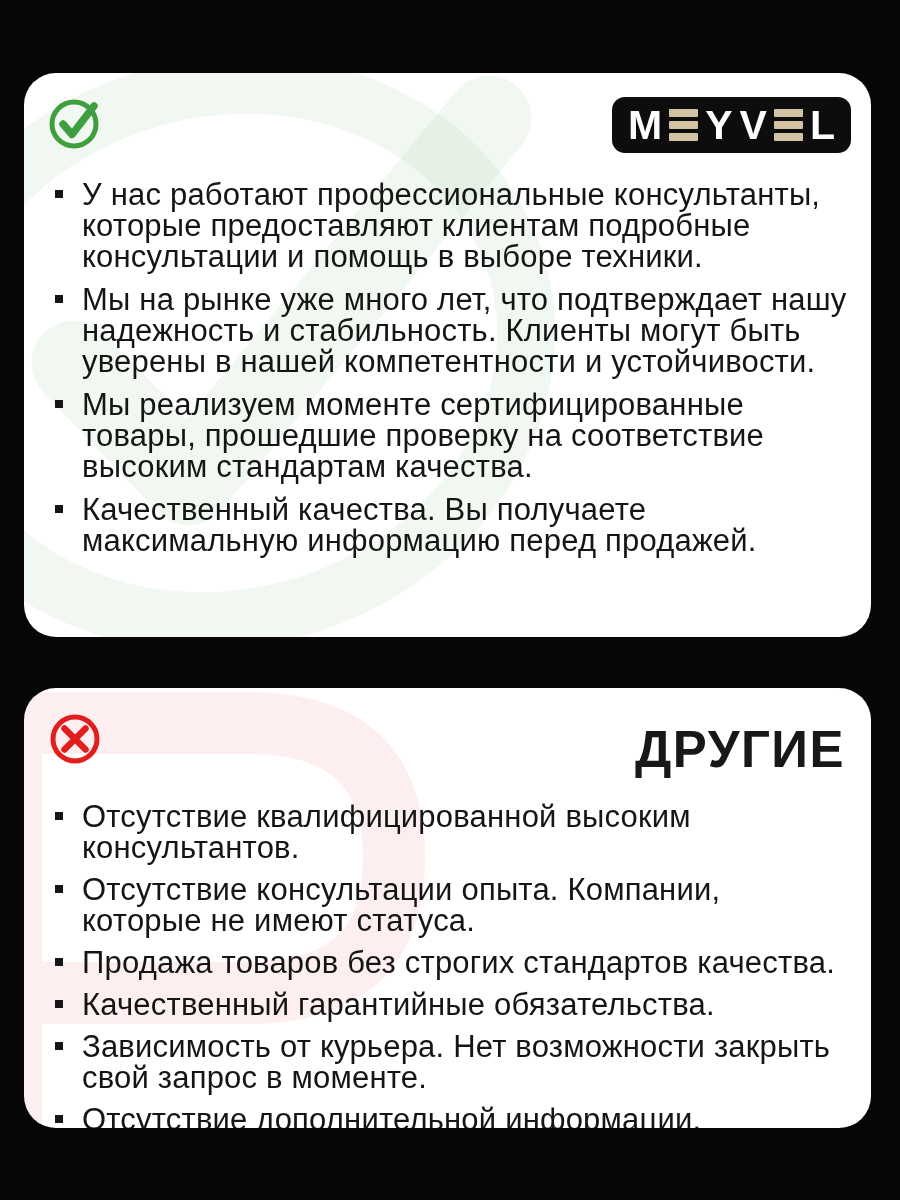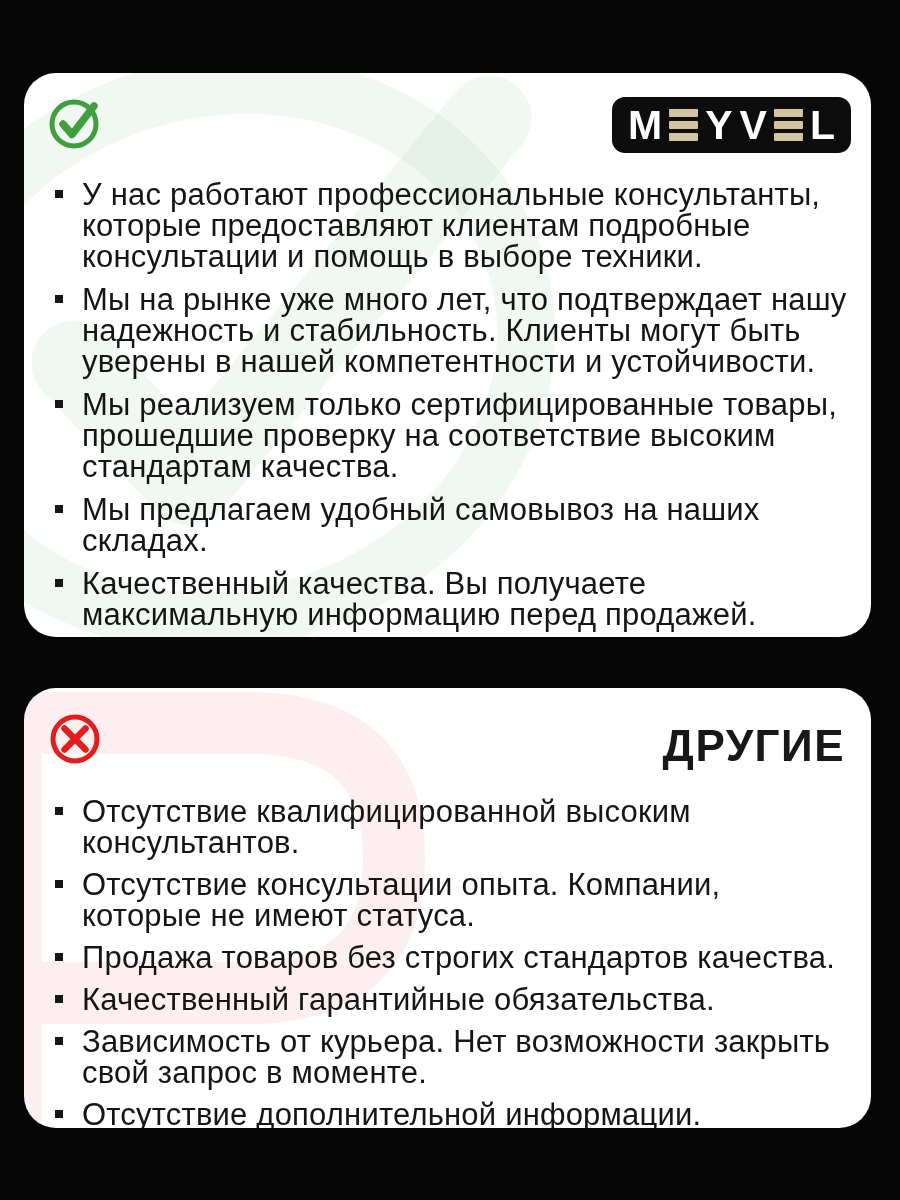--- a/index.html
+++ b/index.html
@@ -51,21 +51,21 @@
     font-size: 41px;
     font-weight: 700;
     line-height: 1;
     letter-spacing: 0;
   }
   .ebars { display: flex; flex-direction: column; gap: 4px; width: 29px; }
   .ebars i { display: block; height: 8px; background: #d2c3a2; border-radius: 1px; }
 
   
   .others-title {
-    font-size: 44px;
+    font-size: 51px;
     font-weight: 800;
     letter-spacing: 1.5px;
     line-height: 1;
     margin: 16px 6px 0 16px;
     color: #181818;
   }
 
   
   .bullets {
     position: relative;
@@ -132,25 +132,24 @@
       <li>
         <span class="sq"></span>
         <span>У нас работают профессиональные консультанты, которые предоставляют клиентам подробные консультации и помощь в выборе техники.</span>
       </li>
       <li>
         <span class="sq"></span>
         <span>Мы на рынке уже много лет, что подтверждает нашу надежность и стабильность. Клиенты могут быть уверены в нашей компетентности и устойчивости.</span>
       </li>
       <li>
         <span class="sq"></span>
-        <span>Мы реализуем только сертифицированные товары, прошедшие проверку на соответствие высоким стандартам качества.</span>
-      </li>
-      <li>
-        <span class="sq"></span>
-        <span>Мы предлагаем удобный самовывоз на наших складах.</span>
+        <span>Мы реализуем моменте сертифицированные товары, прошедшие проверку на соответствие высоким стандартам качества.</span>
+      </li>
+      <li>
+        <span class="sq"></span>
       </li>
       <li>
         <span class="sq"></span>
         <span>Качественный качества. Вы получаете максимальную информацию перед продажей.</span>
       </li>
     </ul>
   </section>
 
   <section class="card card-bottom">
 

